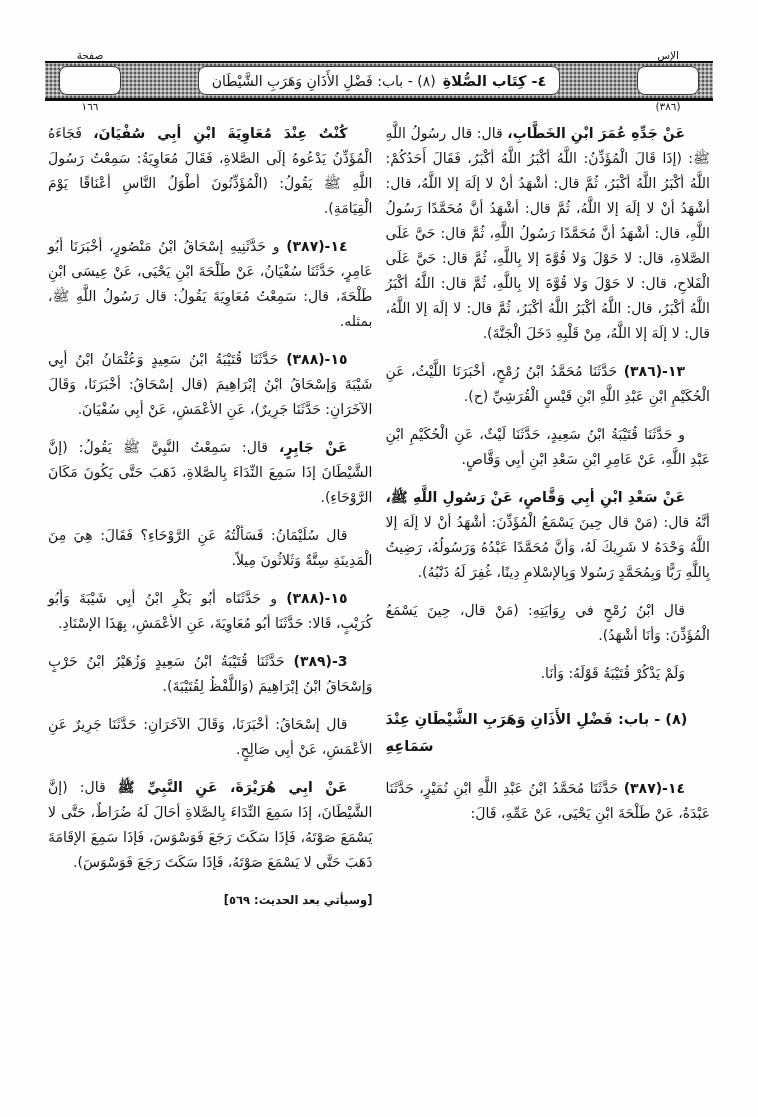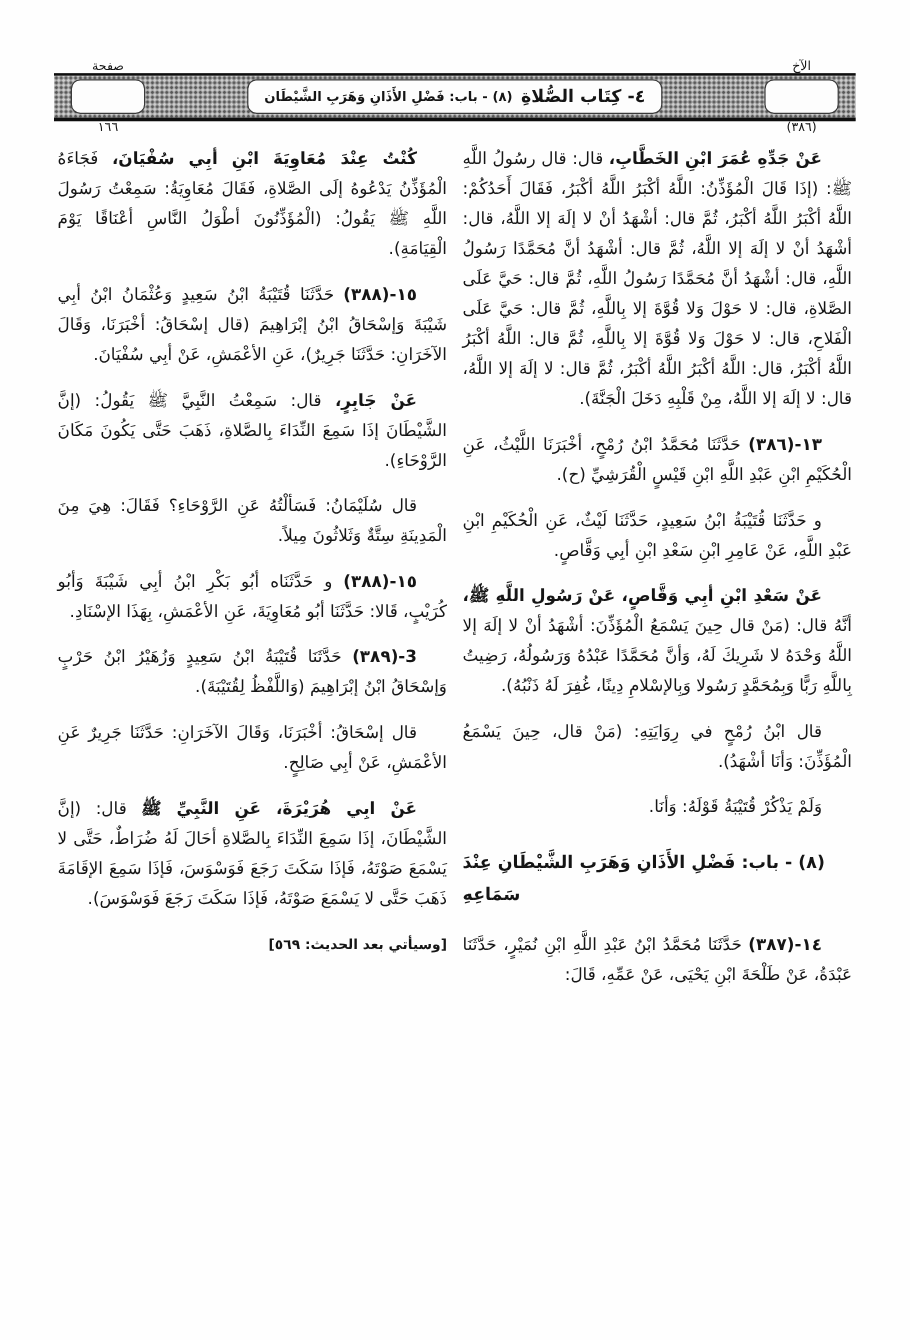--- a/index.html
+++ b/index.html
@@ -31,21 +31,21 @@
     background:#fdfdfd;border:1px solid #3a3a3a;border-radius:8px;
     display:flex;flex-direction:column;align-items:center;justify-content:center;
     height:29px;box-sizing:border-box;
   }
   .hbox.stack{font-size:10.5px;font-weight:normal;line-height:1.18;padding:1px 9px;min-width:62px;gap:39px;}
   .hbox.center-box{
     flex-direction:row;align-items:center;gap:7px;
     padding:2px 13px;white-space:nowrap;
   }
   .book-title{font-weight:bold;font-size:14.5px;text-align:center;}
-  .chapter-title{font-size:11px;font-weight:bold;}
+  .chapter-title{font-size:14px;font-weight:normal;}
 
   
   .columns{
     position:absolute;top:109px;right:48px;left:48px;
     display:flex;gap:13px;align-items:flex-start;
   }
   .col{width:325px;box-sizing:border-box;}
   .para{
     margin:12px 0 13px;
     font-size:14px;
@@ -63,21 +63,21 @@
     margin:4px 0 0;text-indent:0;
   }
 </style>
 </head>
 <body>
 
 <div class="page">
 
   <div class="header-band">
     <div class="hbox stack">
-      <span>الآخ</span>
+      <span>الإس</span>
       <span>(٣٨٦)</span>
     </div>
     <div class="hbox center-box">
       <span class="book-title">٤- كِتَاب الصُّلاةِ</span>
       <span class="chapter-title">(٨) - باب: فَضْلِ الأَذَانِ وَهَرَبِ الشَّيْطَان</span>
     </div>
     <div class="hbox stack">
       <span>صفحة</span>
       <span>١٦٦</span>
     </div>
@@ -110,20 +110,23 @@
       <p class="para">
         <span class="num">١٤-(٣٨٧)</span><span> حَدَّثَنَا مُحَمَّدُ ابْنُ عَبْدِ اللَّهِ ابْنِ نُمَيْرٍ، حَدَّثَنَا عَبْدَةُ، عَنْ طَلْحَةَ ابْنِ يَحْيَى، عَنْ عَمِّهِ، قَالَ:</span>
       </p>
     </div>
 
     <div class="col">
       <p class="para">
         <span class="lead">كُنْتُ عِنْدَ مُعَاوِيَةَ ابْنِ أبِي سُفْيَانَ،</span><span> فَجَاءَهُ الْمُؤَذِّنُ يَدْعُوهُ إلَى الصَّلاةِ، فَقَالَ مُعَاوِيَةُ: سَمِعْتُ رَسُولَ اللَّهِ ﷺ يَقُولُ: (الْمُؤَذِّنُونَ أطْوَلُ النَّاسِ أعْنَاقًا يَوْمَ الْقِيَامَةِ).</span>
       </p>
       <p class="para">
+        <span class="num">١٤-(٣٨٧)</span><span> و حَدَّثَنِيهِ إسْحَاقُ ابْنُ مَنْصُورٍ، أخْبَرَنَا أبُو عَامِرٍ، حَدَّثَنَا سُفْيَانُ، عَنْ طَلْحَةَ ابْنِ يَحْيَى، عَنْ عِيسَى ابْنِ طَلْحَةَ، قال: سَمِعْتُ مُعَاوِيَةَ يَقُولُ: قال رَسُولُ اللَّهِ ﷺ، بمثله.</span>
+      </p>
+      <p class="para">
         <span class="num">١٥-(٣٨٨)</span><span> حَدَّثَنَا قُتَيْبَةُ ابْنُ سَعِيدٍ وَعُثْمَانُ ابْنُ أبِي شَيْبَةَ وَإسْحَاقُ ابْنُ إبْرَاهِيمَ (قال إسْحَاقُ: أخْبَرَنَا، وَقَالَ الآخَرَانِ: حَدَّثَنَا جَرِيرٌ)، عَنِ الأعْمَشِ، عَنْ أبِي سُفْيَانَ.</span>
       </p>
       <p class="para">
         <span class="lead">عَنْ جَابِرٍ،</span><span> قال: سَمِعْتُ النَّبِيَّ ﷺ يَقُولُ: (إنَّ الشَّيْطَانَ إذَا سَمِعَ النِّدَاءَ بِالصَّلاةِ، ذَهَبَ حَتَّى يَكُونَ مَكَانَ الرَّوْحَاءِ).</span>
       </p>
       <p class="para">
         <span>قال سُلَيْمَانُ: فَسَألْتُهُ عَنِ الرَّوْحَاءِ؟ فَقَالَ: هِيَ مِنَ الْمَدِينَةِ سِتَّةٌ وَثَلاثُونَ مِيلاً.</span>
       </p>
       <p class="para">
         <span class="num">١٥-(٣٨٨)</span><span> و حَدَّثَنَاه أبُو بَكْرِ ابْنُ أبِي شَيْبَةَ وَأبُو كُرَيْبٍ، قَالا: حَدَّثَنَا أبُو مُعَاوِيَةَ، عَنِ الأعْمَشِ، بِهَذَا الإسْنَادِ.</span>

